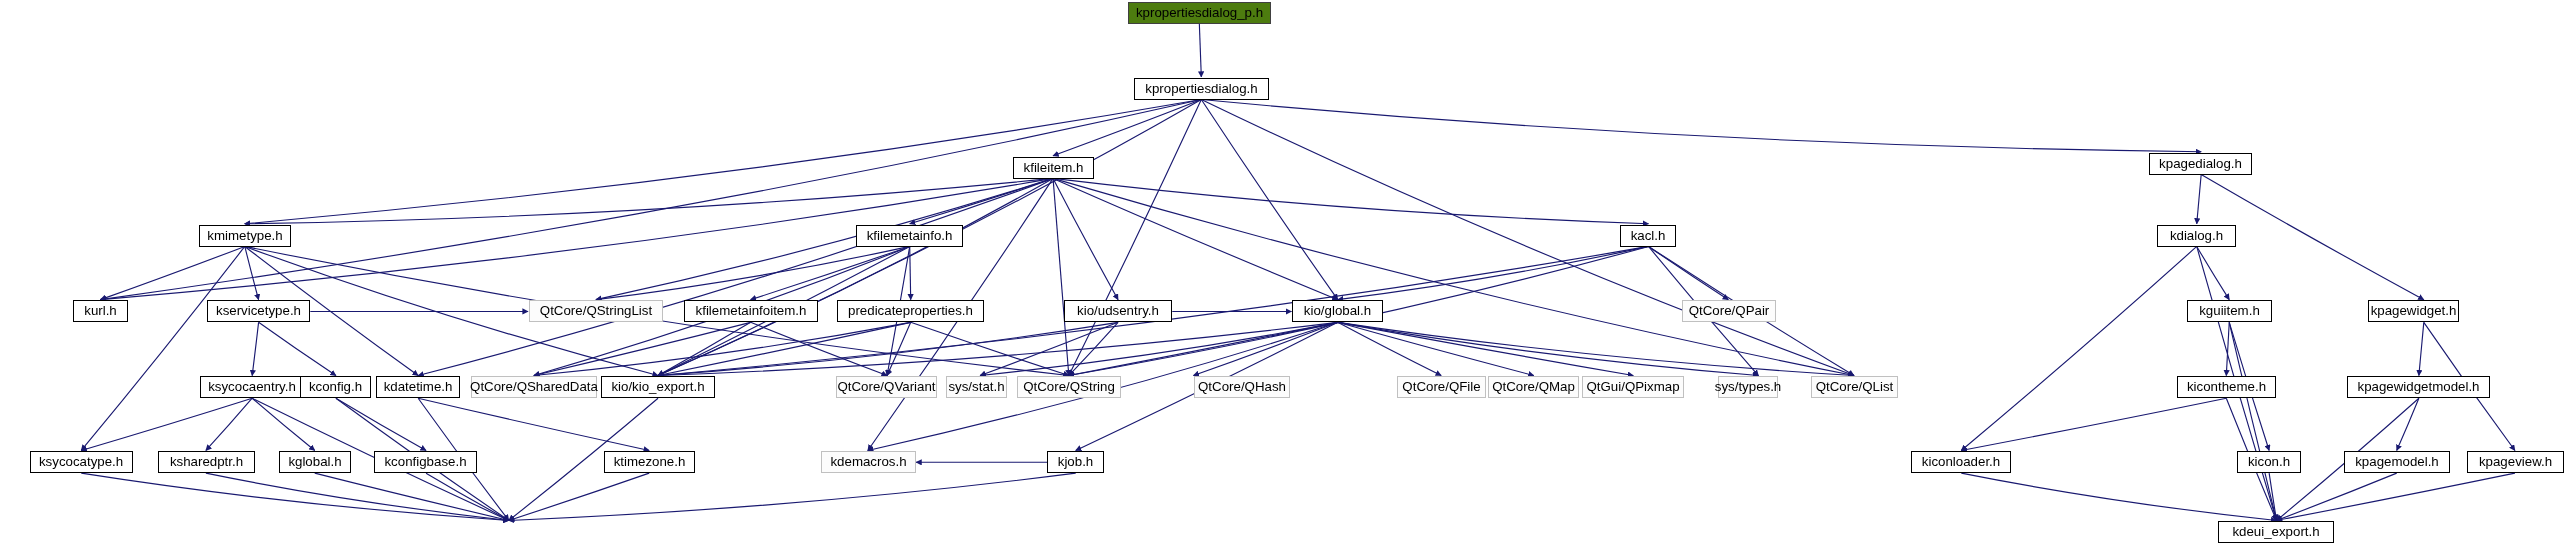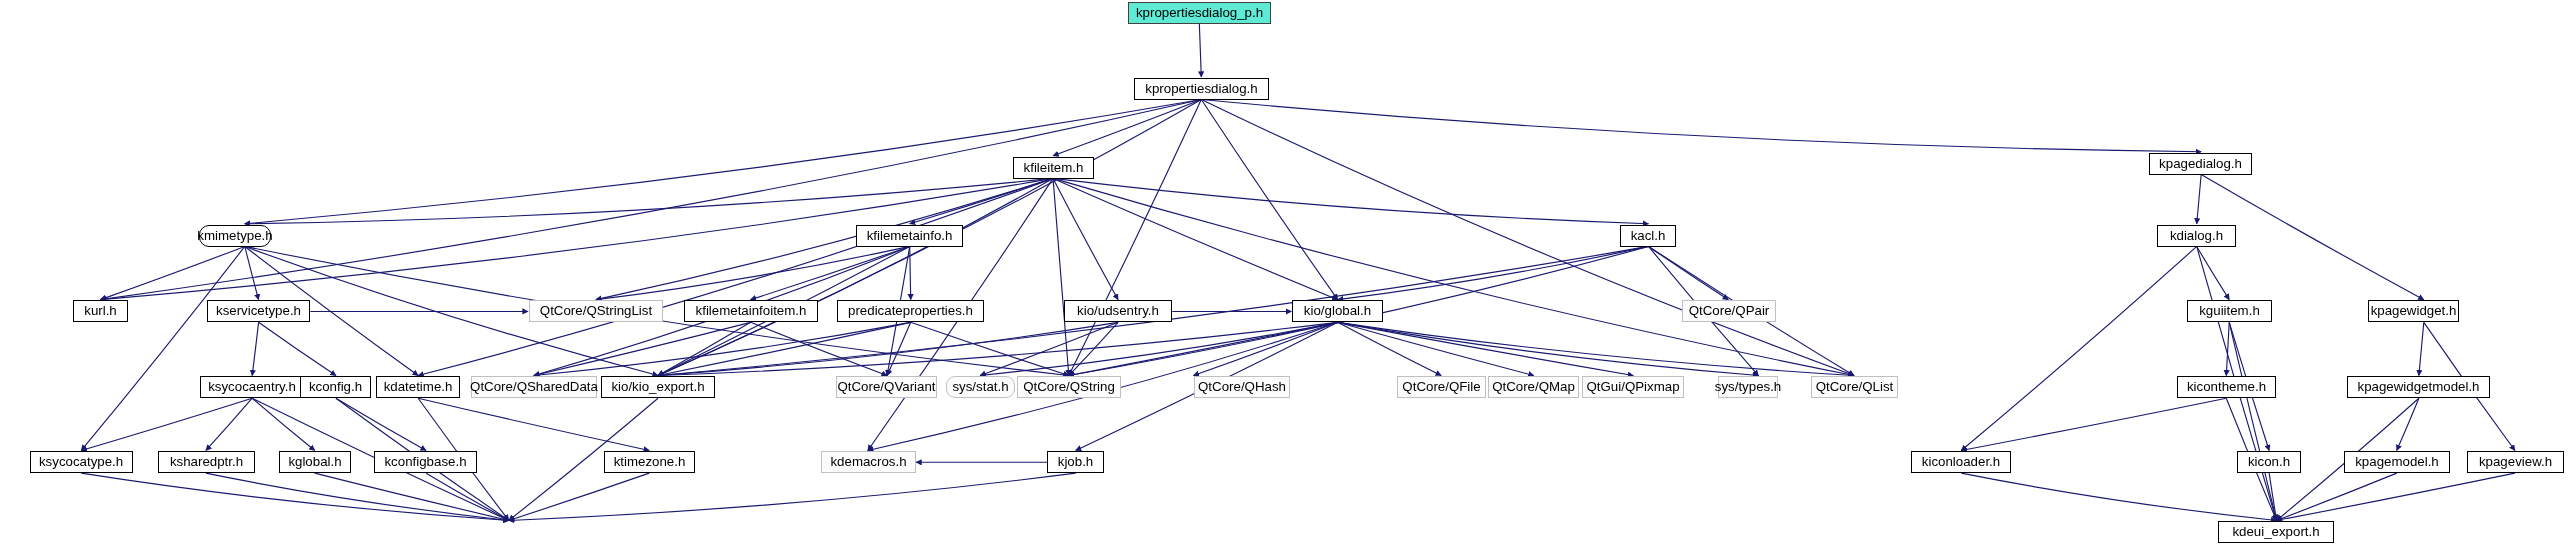--- a/index.html
+++ b/index.html
@@ -2,21 +2,21 @@
 <html><head>
 <meta charset="utf-8">
 <style>
   html,body{margin:0;padding:0;background:#ffffff;}
   #stage{position:relative;width:2576px;height:552px;background:#ffffff;
          font-family:"Liberation Sans","DejaVu Sans",sans-serif;overflow:hidden;}
   svg#edges{position:absolute;left:0;top:0;width:2576px;height:552px;}
   .node{position:absolute;box-sizing:border-box;display:flex;align-items:center;
         justify-content:center;white-space:nowrap;font-size:13.3px;line-height:1;
         color:#000000;background:#ffffff;border:1px solid #000000;height:21.7px;}
-  .node.root{background:#5eead4;border:1px solid #404040;}
+  .node.root{background:#4d7c0f;border:1px solid #404040;}
   .node.ext{border:1px solid #c0c0c0;background:#fcfcfc;color:#000000;}
   .node.hdr{border:1.4px solid #000000;}
   .lbl{pointer-events:none;padding:0 5.9px;}
 </style>
 </head>
 <body>
 
 <div id="stage">
   <svg id="edges" viewBox="0 0 2615 560" preserveAspectRatio="none">
     <defs>
@@ -131,21 +131,21 @@
       </div>
       <div class="node hdr" style="left: 1134px; top: 78px; width: 135px;">
         <span class="lbl">kpropertiesdialog.h</span>
       </div>
       <div class="node hdr" style="left: 1013px; top: 157px; width: 81px;">
         <span class="lbl">kfileitem.h</span>
       </div>
       <div class="node hdr" style="left: 2149px; top: 153px; width: 103px;">
         <span class="lbl">kpagedialog.h</span>
       </div>
-      <div class="node hdr" style="left: 199px; top: 225px; width: 72px; border-radius: 10px;">
+      <div class="node hdr" style="left: 199px; top: 225px; width: 92px;">
         <span class="lbl">kmimetype.h</span>
       </div>
       <div class="node hdr" style="left: 856px; top: 225px; width: 107px;">
         <span class="lbl">kfilemetainfo.h</span>
       </div>
       <div class="node hdr" style="left: 1620px; top: 225px; width: 56px;">
         <span class="lbl">kacl.h</span>
       </div>
       <div class="node hdr" style="left: 2157px; top: 225px; width: 79px;">
         <span class="lbl">kdialog.h</span>
@@ -191,21 +191,21 @@
       </div>
       <div class="node ext" style="left: 471px; top: 376px; width: 126px;">
         <span class="lbl">QtCore/QSharedData</span>
       </div>
       <div class="node hdr" style="left: 601px; top: 376px; width: 114px;">
         <span class="lbl">kio/kio_export.h</span>
       </div>
       <div class="node ext" style="left: 836px; top: 376px; width: 101px;">
         <span class="lbl">QtCore/QVariant</span>
       </div>
-      <div class="node ext" style="left: 946px; top: 376px; width: 69px; border-radius: 9px;">
+      <div class="node ext" style="left: 946px; top: 376px; width: 61px;">
         <span class="lbl">sys/stat.h</span>
       </div>
       <div class="node ext" style="left: 1017px; top: 376px; width: 104px;">
         <span class="lbl">QtCore/QString</span>
       </div>
       <div class="node ext" style="left: 1146px; top: 376px; width: 96px; margin-left: 48px;">
         <span class="lbl">QtCore/QHash</span>
       </div>
       <div class="node ext" style="left: 1397px; top: 376px; width: 89px;">
         <span class="lbl">QtCore/QFile</span>

